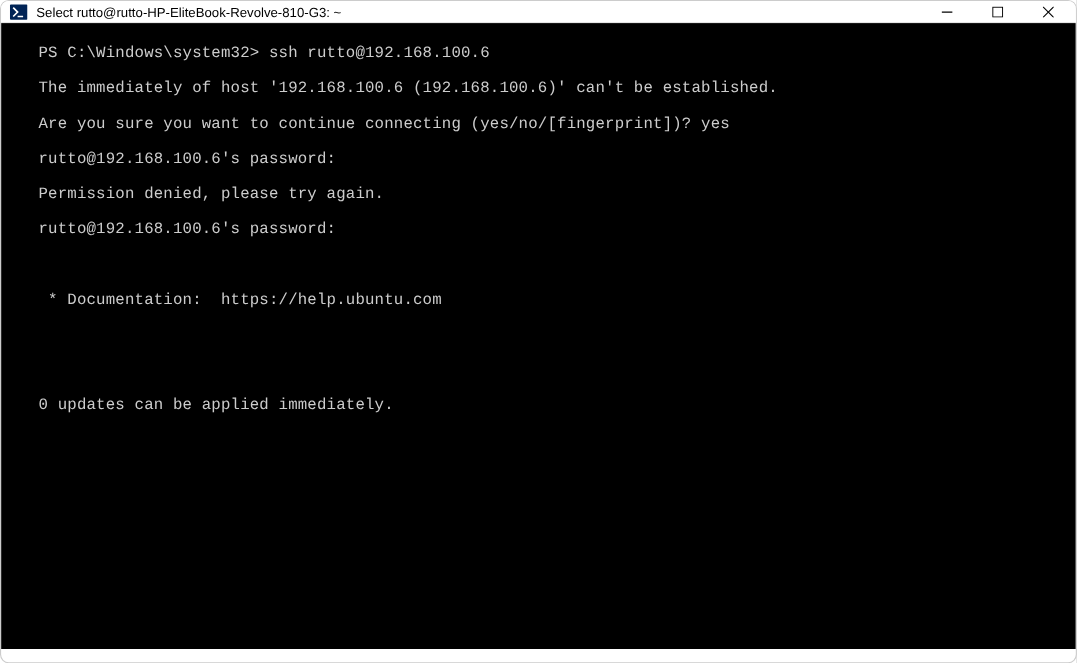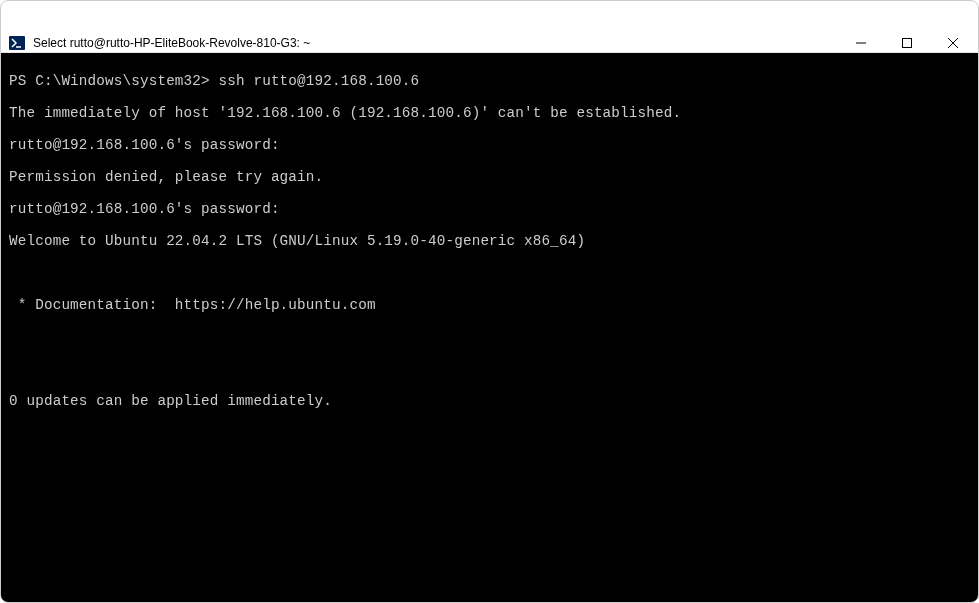--- a/index.html
+++ b/index.html
@@ -16,21 +16,20 @@
       border: 1px solid #cccccc;
       border-radius: 8px;
     }
     .titlebar {
       height: 20px;
       background: #ffffff;
       display: flex;
       align-items: center;
       padding: 0 2px 0 8px;
       border-bottom: 1px solid #e5e5e5;
-      margin-top: 32px;
     }
     .titlebar-icon {
       width: 16px;
       height: 16px;
       margin-right: 8px;
       display: flex;
       align-items: center;
       justify-content: center;
     }
     .titlebar-title {
@@ -58,20 +57,21 @@
       height: calc(100% - 32px);
       padding: 4px 8px;
       font-size: 14.3px;
       line-height: 16px;
       white-space: pre;
       overflow: hidden;
       letter-spacing: 0.15px;
     }
     .line {
       min-height: 16px;
+      margin-left: 26px;
     }
   </style>
 </head>
 <body>
 
 <div class="titlebar">
   <div class="titlebar-icon">
     <svg width="16" height="16" viewBox="0 0 16 16">
       <rect x="0" y="1" width="16" height="14" rx="1" fill="#012456"></rect>
       <path d="M3 4 L7 8 L3 12" stroke="#ffffff" stroke-width="1.5" fill="none"></path>
@@ -95,24 +95,24 @@
           <line x1="0" y1="0" x2="10" y2="10" stroke="currentColor" stroke-width="1"></line>
           <line x1="10" y1="0" x2="0" y2="10" stroke="currentColor" stroke-width="1"></line>
         </svg>
     </div>
   </div>
 </div>
 
 <div class="terminal">
 <div class="line">PS C:\Windows\system32&gt; ssh rutto@192.168.100.6</div>
 <div class="line">The immediately of host '192.168.100.6 (192.168.100.6)' can't be established.</div>
+<div class="line">Are you sure you want to continue connecting (yes/no/[fingerprint])? yes</div>
 <div class="line">rutto@192.168.100.6's password:</div>
 <div class="line">Permission denied, please try again.</div>
 <div class="line">rutto@192.168.100.6's password:</div>
-<div class="line">Welcome to Ubuntu 22.04.2 LTS (GNU/Linux 5.19.0-40-generic x86_64)</div>
 <div class="line"></div>
 <div class="line"> * Documentation:  https://help.ubuntu.com</div>
 <div class="line"></div>
 <div class="line"></div>
 <div class="line">0 updates can be applied immediately.</div>
 
 
 
 
 

